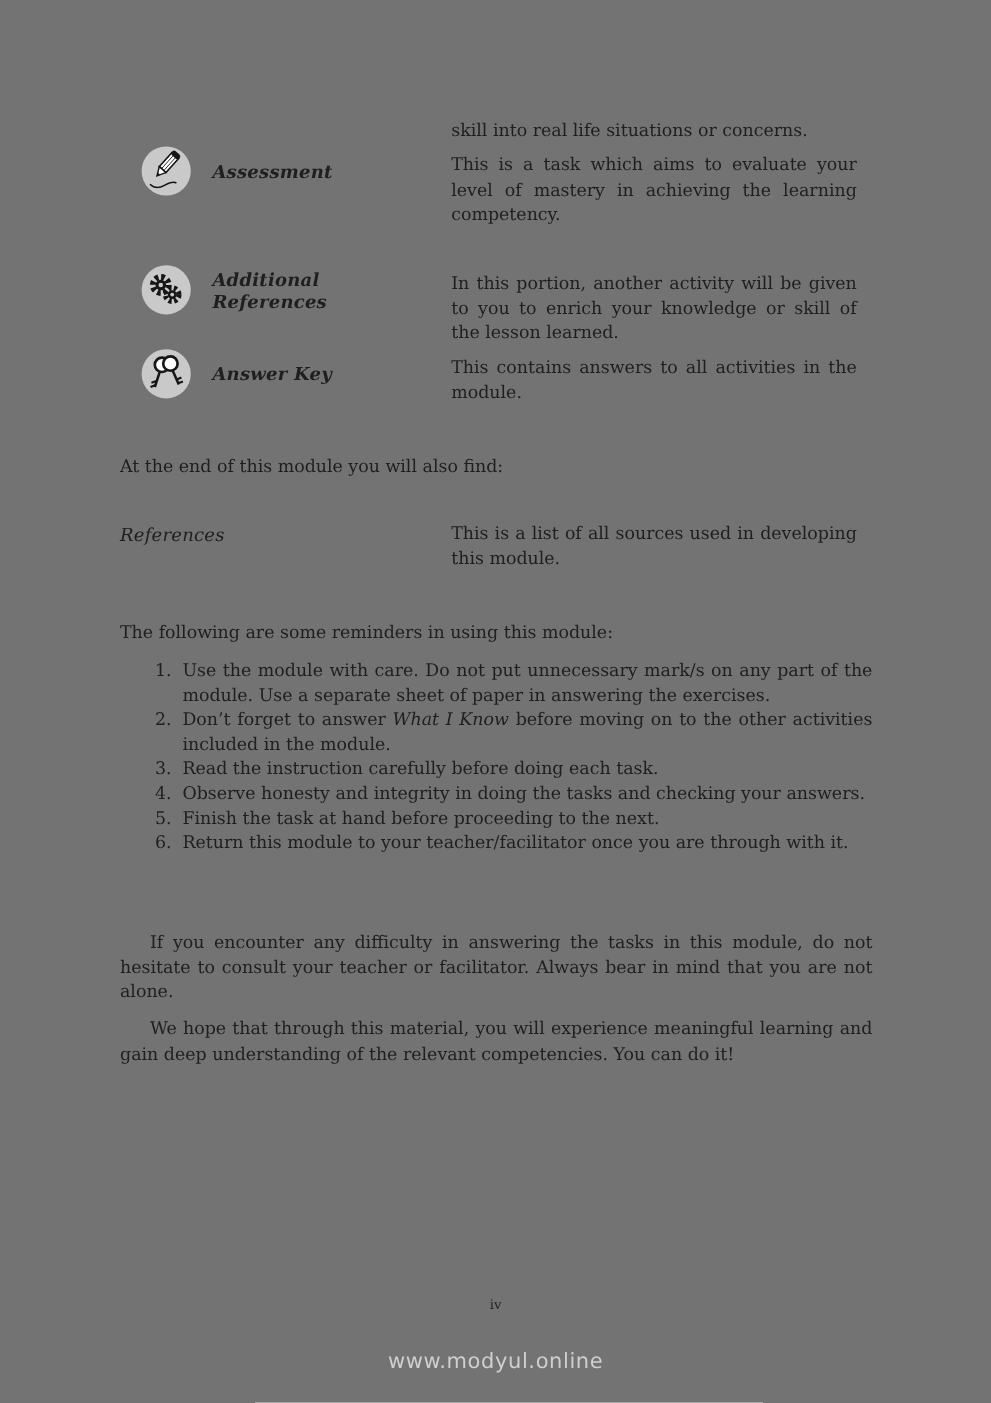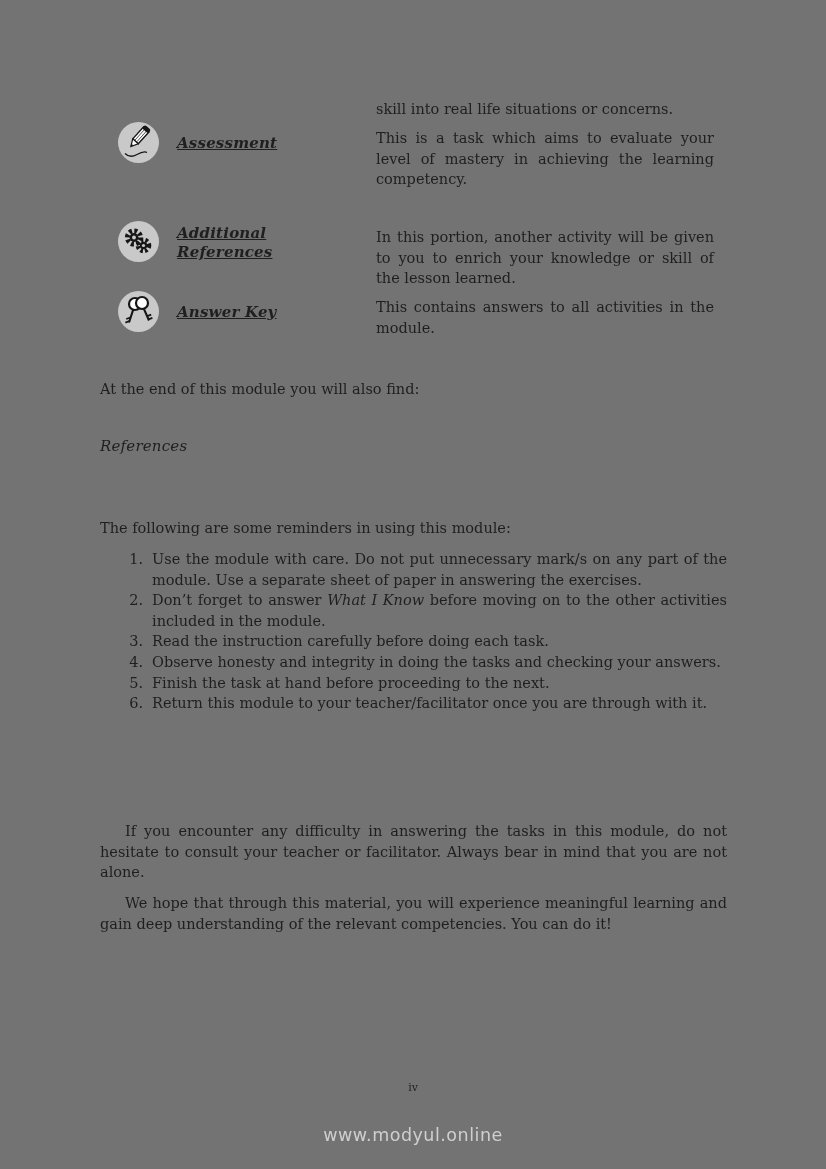--- a/index.html
+++ b/index.html
@@ -24,21 +24,20 @@
     border-radius: 50%;
     background: #c9c9c9;
     display: flex; align-items: center; justify-content: center;
   }
   .row-label {
     font-weight: bold;
     font-style: italic;
     font-size: 15px;
     line-height: 19px;
     letter-spacing: 0.2px;
-    text-decoration: underline;
   }
   .section-label {
     font-weight: normal;
     font-style: italic;
     font-size: 15px;
     letter-spacing: 0.2px;
   }
   .desc-col { width: 338px; }
   .reminder-list { width: 602px; }
   .reminder-item {
@@ -50,21 +49,20 @@
     position: absolute;
     left: 0; top: 0;
     text-align: right;
     width: 18px;
   }
   .italic { font-style: italic; }
   .closing-para {
     width: 627px;
     text-indent: 25px;
     text-align: justify;
-    margin-top: 45px;
   }
   .page-number {
     left: 0; right: 0;
     text-align: center;
     font-size: 11px;
   }
   .watermark {
     left: 0; right: 0;
     text-align: center;
     font-family: "DejaVu Sans", "Liberation Sans", sans-serif;
@@ -126,20 +124,21 @@
         <line x1="30.4" y1="28.4" x2="34.4" y2="26.9" stroke="#161616" stroke-width="1.8"></line>
       </svg>
     </span>
   </div>
   <div class="abs row-label" style="left:177px; top:303px; width:140px;">Answer Key</div>
   <div class="abs body-text" style="left:100px; top:379px;">At the end of this module you will also find:</div>
 
   <div class="abs body-text just desc-col" style="left:376px; top:297px;">This contains answers to all activities in the module.</div>
 
   <div class="abs section-label" style="left:100px; top:437px;">References</div>
+  <div class="abs body-text just desc-col" style="left:376px; top:435px;">This is a list of all sources used in developing this module.</div>
 
   <div class="abs body-text" style="left:100px; top:518px;">The following are some reminders in using this module:</div>
 
   <div class="abs body-text reminder-list" style="left:125px; top:549px;">
     <div class="reminder-item">
       <span class="reminder-number">1.</span>
       <span>Use the module with care. Do not put unnecessary mark/s on any part of the module. Use a separate sheet of paper in answering the exercises.</span>
     </div>
     <div class="reminder-item">
       <span class="reminder-number">2.</span>

